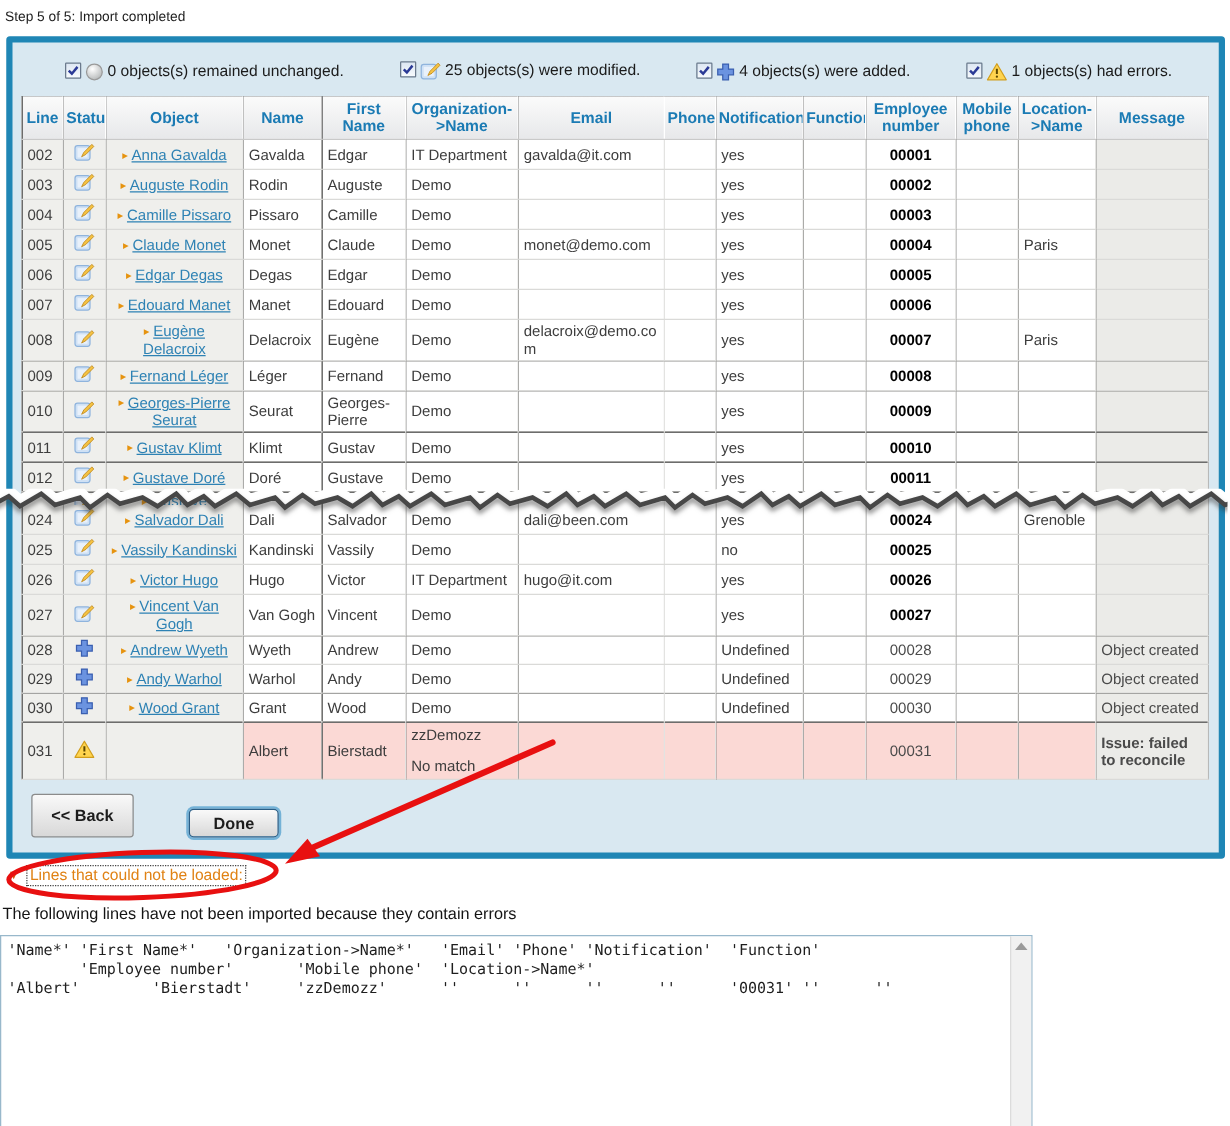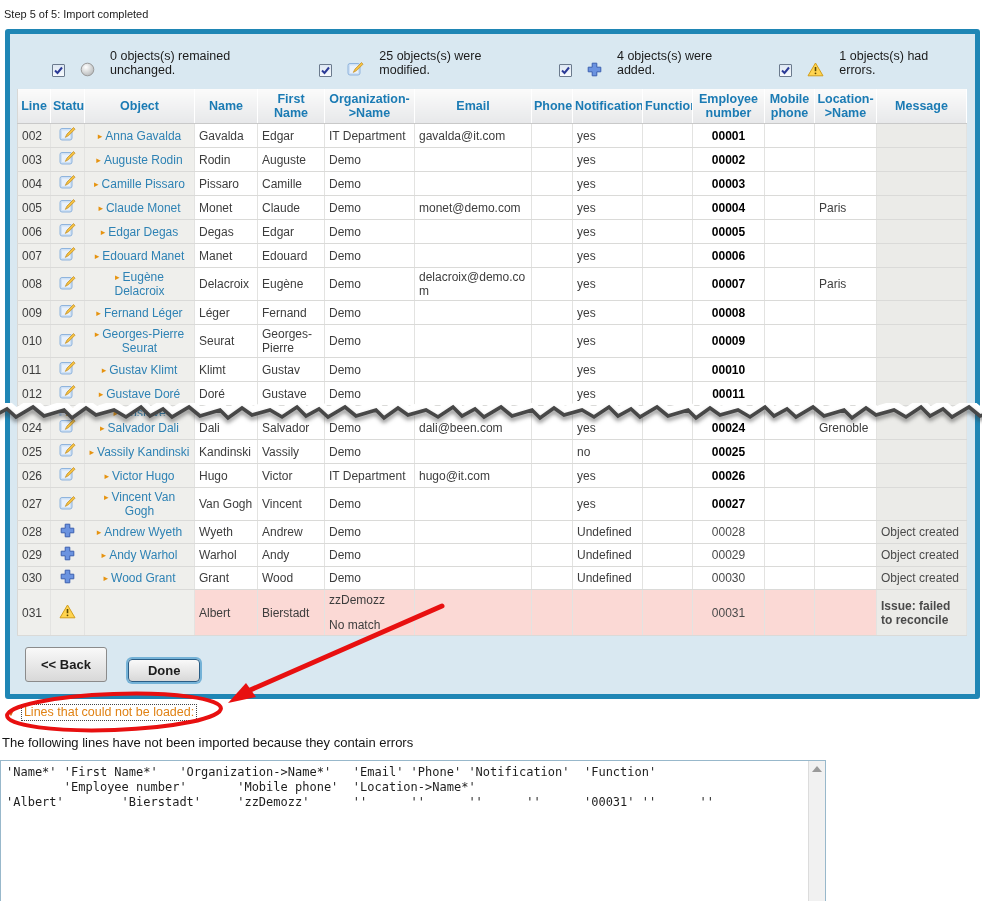--- a/index.html
+++ b/index.html
@@ -11,21 +11,21 @@
   .page-title { font-size:11px; color:#1c1c1c; padding:8px 0 9px 4px; }
 
   
   .panel {
     position:relative; margin-left:5px; width:975px;
     border:5px solid #1f86b5; border-radius:3px;
     background:#d9e8f1; padding:6px 7px 10px 7px;
   }
   .summary { display:flex; align-items:center; padding:9px 2px 12px 7px;
     font-size:12.5px; color:#1b1b1b; }
-  .summary-item { display:flex; align-items:flex-end; gap:15px; margin-right:17px;padding-left:28px; }
+  .summary-item { display:flex; align-items:flex-start; gap:3px; margin-right:17px;padding-left:28px; }
   .checkbox {
     width:13px; height:13px; border:1px solid #6b7a8d; border-radius:1px;
     background:linear-gradient(#dde7f3,#f7fafd);
     display:inline-flex; align-items:center; justify-content:center; flex:none;
   }
   .sicon { display:inline-flex; flex:none; }
 
   
   .table-wrap { position:relative; }
   table { border-collapse:collapse; table-layout:fixed; width:949px; background:#000000; }
@@ -38,37 +38,37 @@
   td {
     border-right:1px solid #e3e3e1; border-bottom:1px solid #dadad8;
     padding:2px 4px; font-size:12px; color:#3d3d3d; vertical-align:middle;
     height:22px; overflow:hidden; background:#fff; word-wrap:break-word;
   }
   td:first-child, th:first-child { border-left:1px solid #d8d8d6; }
   td.shade { background:#efefec; }
   td.msgcol { background:#ebebe8; color:#4a4a4a; }
   td.center { text-align:center; }
   .object-cell { text-align:center; }
-  .object-link { color:#2e82b4; cursor:pointer; }
+  .object-link { color:#2e82b4; cursor:pointer;text-decoration:underline; }
   .bullet { color:#e6930f; font-size:9px; margin-right:3px; vertical-align:1px; }
   td.emp { text-align:center; color:#4a4a4a; }
   td.emp.bold { font-weight:bold; color:#000; }
   tr.error-row td.data { background:#fbd9d5; }
   tr.error-row td { height:46px; }
   .msg-error { color:#c00000; font-weight:bold; }
   .org-note { margin-top:11px; }
   tr.partial-row td { height:10px; padding:0 4px; border-bottom:none; }
   .clip { height:10px; overflow:hidden; }
 
   
   .tear { position:absolute; left:-19px; width:984px; height:28px;
     z-index:40; pointer-events:none; }
 
   
-  .buttons { margin:11px 0 2px 8px; display:flex; gap:21px; }
+  .buttons { margin:11px 0 2px 8px; display:flex; gap:44px; }
   .btn {
     font-family:"Liberation Sans", sans-serif; font-weight:bold; font-size:13px;
     color:#1c1c1c; padding:3px 15px; cursor:pointer;
     background:linear-gradient(#f9f9f9,#d8d8d8); border:1px solid #8b8b8b; border-radius:3px;
   }
   .btn.done { border:1px solid #2a5d85; box-shadow:0 0 0 2px #74b2d7; border-radius:4px; padding:3px 19px;margin-top:12px; }
 
   
   .link-row { position:relative; margin:3px 0 0 6px; height:20px;
     display:flex; align-items:center; }

